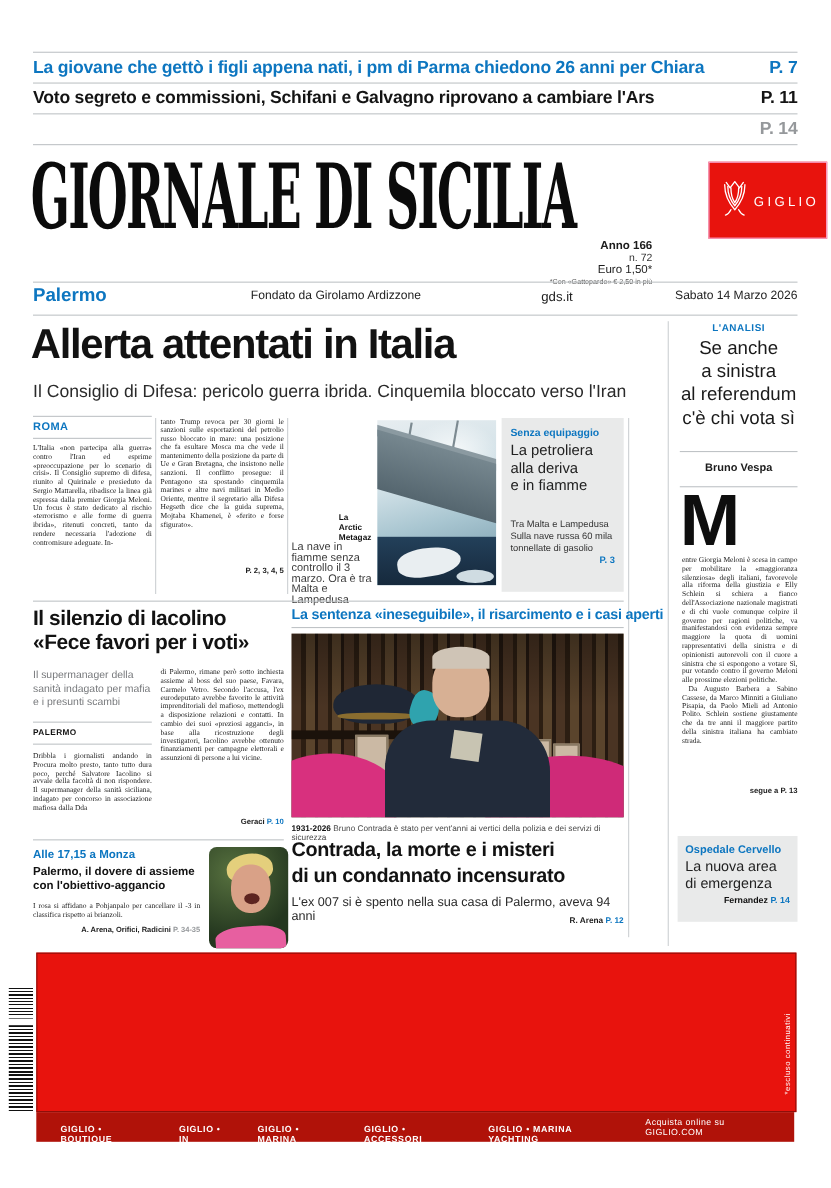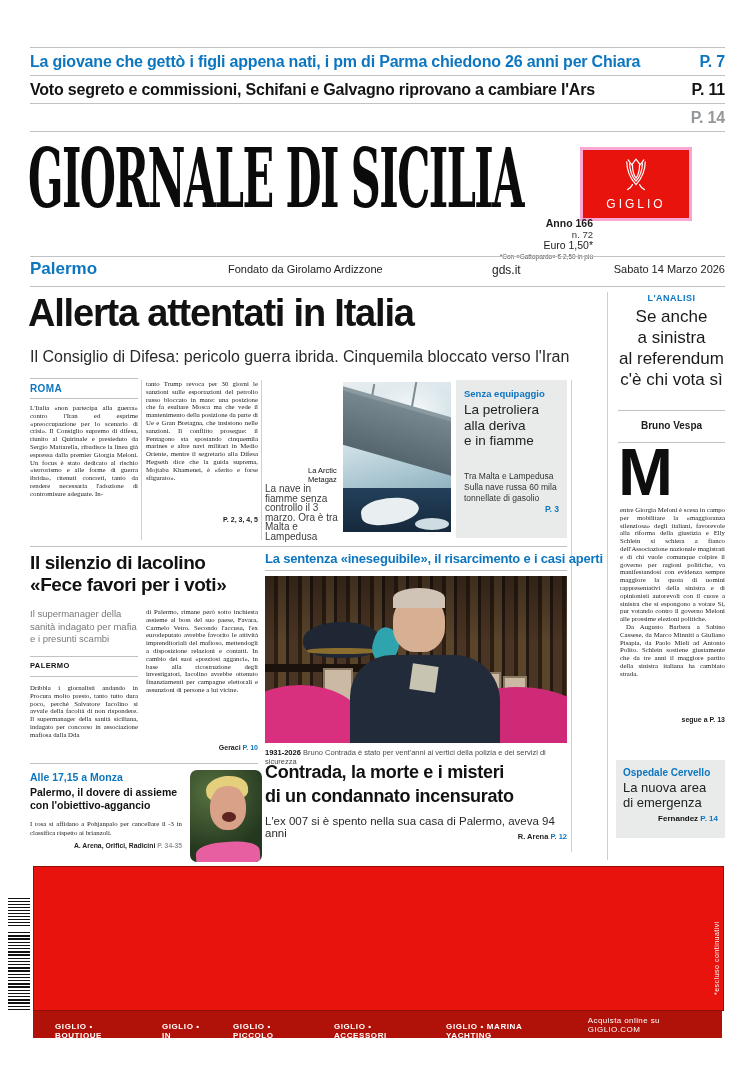--- a/index.html
+++ b/index.html
@@ -14,22 +14,22 @@
   .right{text-align:right;}
 
   
   .tease{position:absolute;left:30px;width:695px;font-weight:bold;font-size:16px;letter-spacing:-0.2px;}
   .tease .pg{float:right;}
 
   
   .mast-title{position:absolute;left:28px;top:146px;font-family:"DejaVu Serif",serif;font-weight:bold;
      font-size:80px;line-height:64px;letter-spacing:-3px;white-space:nowrap;color:#0b0b0b;
      transform:scale(0.52,1.02);transform-origin:left top;}
-  .logo-box{position:absolute;left:580px;top:147px;width:106px;height:68px;background:#e8130d;
-     border:3px solid #f9a8d4;display:flex;flex-direction:column;align-items:center;justify-content:center;}
+  .logo-box{position:absolute;left:644px;top:147px;width:106px;height:68px;background:#e8130d;
+     border:1px solid #f9a8d4;display:flex;flex-direction:row;align-items:center;justify-content:center;}
   .logo-box .lg-txt{color:#fff;font-size:12px;letter-spacing:3px;margin-top:2px;}
   .anno{position:absolute;right:162px;top:218px;text-align:right;line-height:11px;}
   .anno .a1{font-weight:bold;font-size:10.5px;}
   .anno .a2{font-size:9.5px;color:#333;}
   .anno .a3{font-size:10.5px;}
   .anno .a4{font-size:6.5px;color:#555;}
 
   .edition{position:absolute;left:30px;top:259px;font-weight:bold;font-size:17px;color:#0d76c0;}
   .founder{position:absolute;left:228px;top:263px;font-size:11px;color:#222;}
   .site{position:absolute;left:492px;top:263px;font-size:12px;color:#222;}
@@ -46,21 +46,21 @@
      background:linear-gradient(165deg,#e7edf0 0%,#d3e2e8 35%,#a9c6d1 60%,#6d93a5 100%);}
   .ship-hull{position:absolute;left:-18px;top:26px;width:150px;height:52px;background:linear-gradient(#76878f,#55666f);
      transform:rotate(16deg);border-radius:4px;}
   .ship-deck{position:absolute;left:-6px;top:20px;width:120px;height:10px;background:#8b9aa1;transform:rotate(16deg);}
   .mast{position:absolute;width:2px;height:26px;background:#7c8a91;}
   .sea{position:absolute;left:0;bottom:0;width:100%;height:44px;background:linear-gradient(#23405a,#16293c);}
   .foam{position:absolute;left:18px;bottom:8px;width:58px;height:26px;background:#e9eef1;border-radius:50% 60% 55% 45%;transform:rotate(-8deg);}
   .foam2{position:absolute;right:2px;bottom:2px;width:34px;height:12px;background:#cfdce2;border-radius:50%;}
   .smoke{position:absolute;left:30px;top:0;width:80px;height:60px;background:radial-gradient(closest-side,#ffffffcc,#ffffff00);}
 
-  .cap-title{font-weight:normal;font-size:7.5px;color:#111;padding-left:43px;}
+  .cap-title{font-weight:bold;font-size:7.5px;color:#111;padding-left:43px;}
   .cap-text{font-size:10px;line-height:9.5px;color:#3c3c3c;}
 
   .graybox{position:absolute;background:#e9eaea;}
   .sb-kick{font-weight:bold;font-size:9.5px;color:#0d76c0;}
   .sb-title{font-size:13.5px;line-height:15.5px;color:#222;font-weight:400;}
   .sb-body{font-size:8.5px;line-height:11px;color:#333;}
   .sb-page{font-size:8.5px;font-weight:bold;color:#0d76c0;}
 
   
   .an-kick{position:absolute;left:618px;top:293px;width:107px;text-align:center;font-weight:bold;font-size:9px;
@@ -306,21 +306,21 @@
     <div class="mz-shirt"></div>
   </div>
 
   <div class="banner">
 
     <div class="ad-vert">*escluso continuativi</div>
   </div>
   <div class="navstrip">
     <span class="nav-item" style="margin-left:22px;">GIGLIO • BOUTIQUE</span>
     <span class="nav-item">GIGLIO • IN</span>
-    <span class="nav-item">GIGLIO • PICCOLO</span>
+    <span class="nav-item">GIGLIO • MARINA</span>
     <span class="nav-item">GIGLIO • ACCESSORI</span>
     <span class="nav-item">GIGLIO • MARINA YACHTING</span>
     <span class="nav-right">Acquista online su GIGLIO.COM</span>
   </div>
 
   <div class="barcode-top"></div>
   <div class="barcode-main"></div>
   <div class="barcode-num">9 770391 460449</div>
 
 </div>

